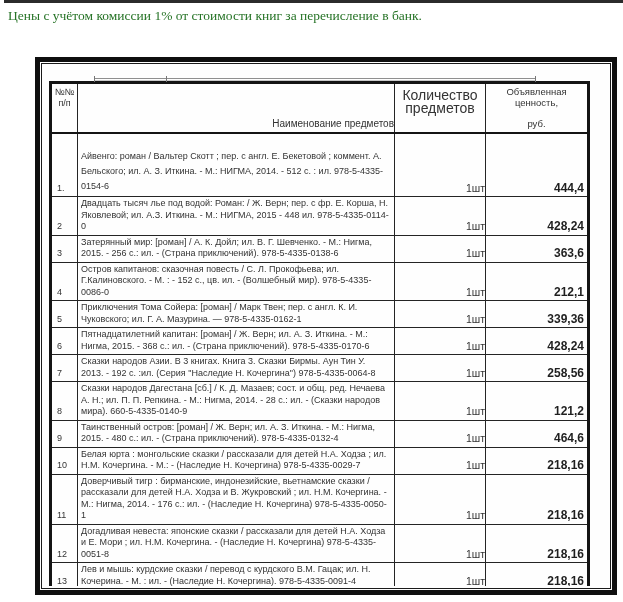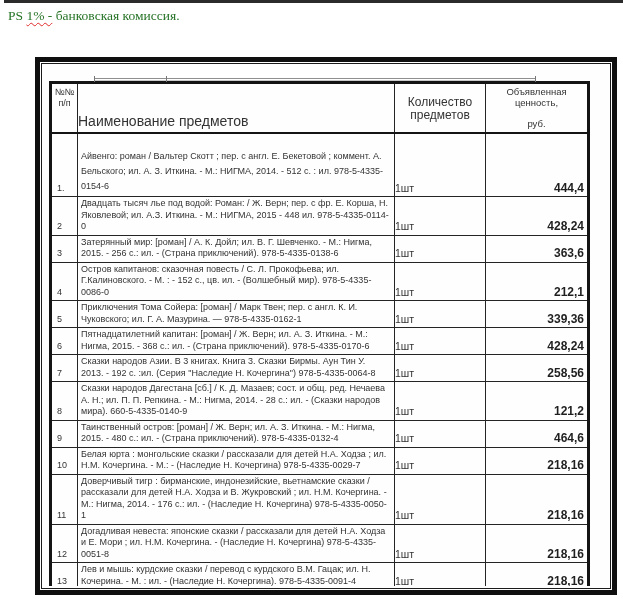--- a/index.html
+++ b/index.html
@@ -30,39 +30,39 @@
   table.items { margin:15px 0 0 5px; width:538px; table-layout:fixed; border-collapse:collapse;
                 border:3px solid #141414; color:#333; }
   .col-num  { width:27px; }
   .col-desc { width:317px; }
   .col-qty  { width:91px; }
   .col-val  { width:103px; }
 
   th, td { border:1px solid #242424; }
   thead th { border-bottom:2px solid #141414; font-weight:normal; height:44px; }
   .h-num  { font-size:9px;  line-height:11px; vertical-align:top; padding-top:3px; text-align:center; }
-  .h-name { font-size:14px; vertical-align:bottom; padding-bottom:3px; text-align:left; }
-  .h-qty  { font-size:12px; line-height:13px; vertical-align:top; padding-top:12px; text-align:center; }
+  .h-name { font-size:10px; vertical-align:bottom; padding-bottom:3px; text-align:right; }
+  .h-qty  { font-size:14px; line-height:13px; vertical-align:top; padding-top:5px; text-align:center; }
   .h-val-wrap { height:48px; display:flex; flex-direction:column; justify-content:space-between;
                 padding:2px 0 3px 0; font-size:9.5px; }
 
   tbody td { vertical-align:bottom; font-size:9px; line-height:11.5px; }
   td.c-num  { text-align:left; padding:0 1px 2px 5px; }
   td.c-desc { padding:1px 4px 2px 3px; }
-  td.c-qty  { text-align:left; font-size:10.5px; padding-bottom:2px; }
+  td.c-qty  { text-align:right; font-size:10.5px; padding-bottom:2px; }
   td.c-val  { text-align:right; font-size:12px; color:#1f1f1f; padding:0 3px 2px 0;font-weight:bold; }
   tbody tr:first-child td.c-desc { line-height:15px; padding-top:15px; }
 </style>
 </head>
 <body>
 
 <div class="top-edge"></div>
 
 <div class="intro">
-  <div><span>PS&nbsp;</span><span class="misspelled">1%&nbsp;-</span><span>&nbsp;банковская комиссия.</span></div>
+  <div>Цены с учётом комиссии 1% от стоимости книг за перечисление в банк.</div>
 </div>
 
 <div class="scan-frame">
   <div class="scan-inner">
     <div class="scan-page">
 
       <div class="artifact">
         <span class="tick tick-1"></span>
         <span class="tick tick-2"></span>
         <span class="tick tick-3"></span>

